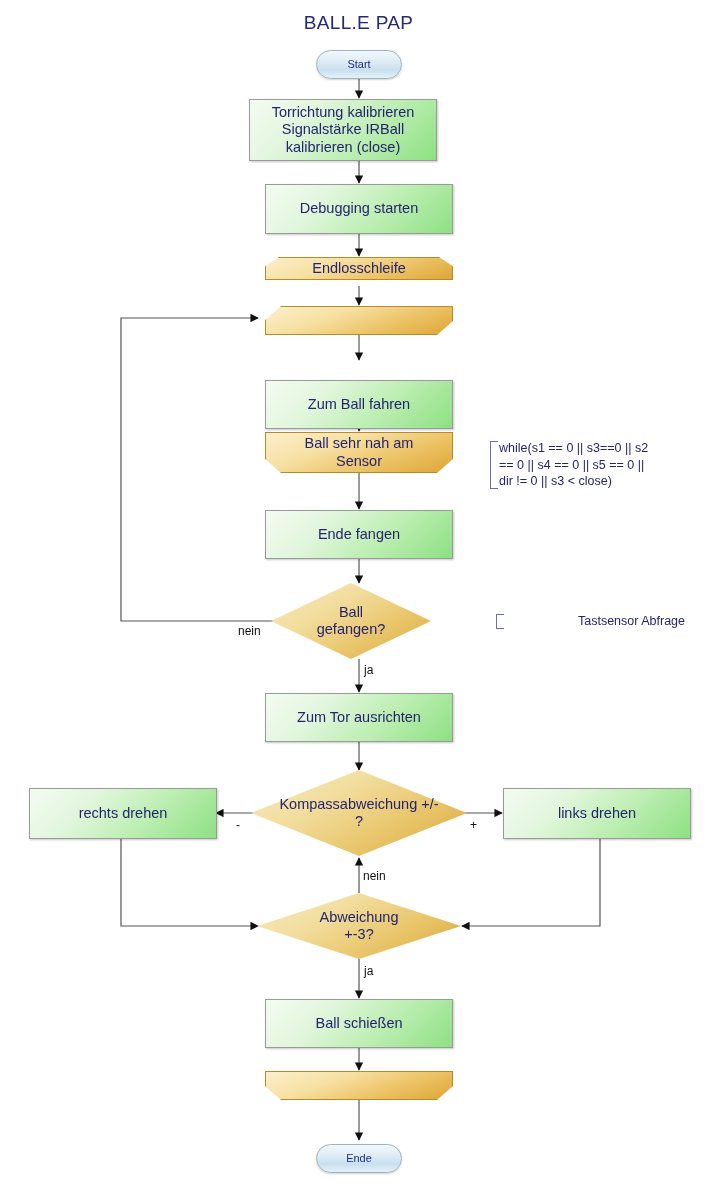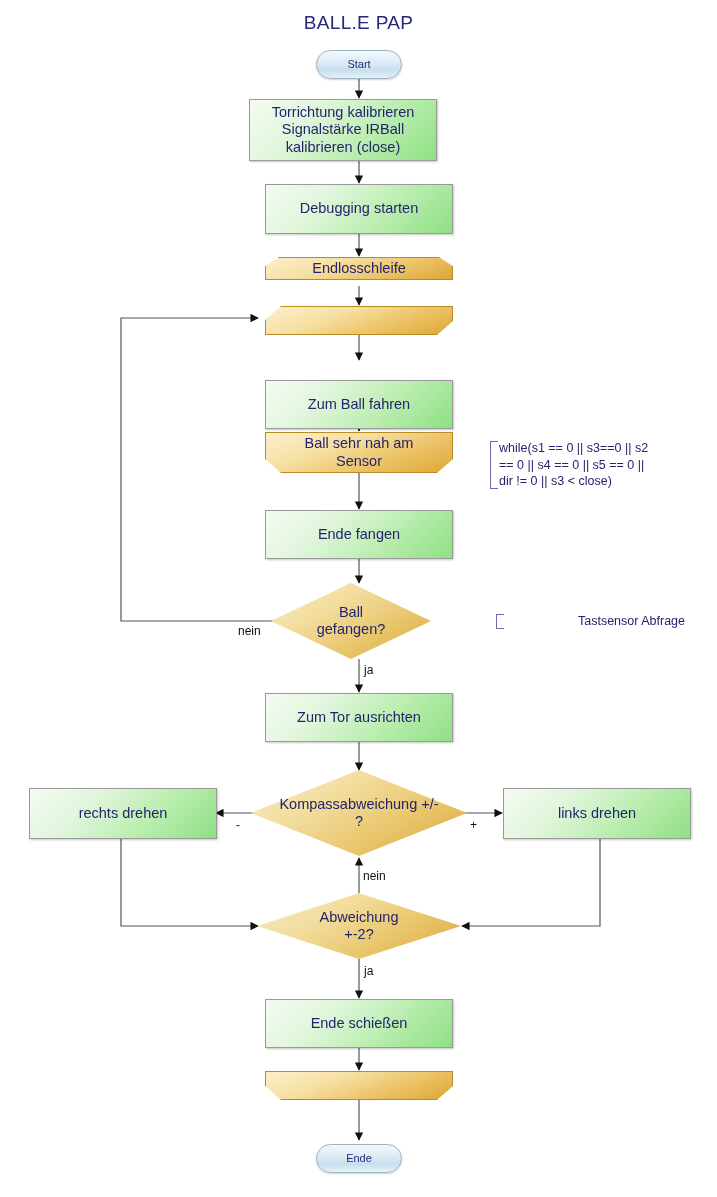--- a/index.html
+++ b/index.html
@@ -239,25 +239,25 @@
 ?</span>
   </div>
 
   <div class="node process" style="left:503px; top:788px; width:188px; height:51px;">
     <span>links drehen</span>
   </div>
 
   <div class="node decision" style="left:257px; top:893px; width:204px; height:66px;">
     <div class="dia-shape"></div>
     <span class="dia-label" style="white-space:pre-line;">Abweichung
-+-2?</span>
++-3?</span>
   </div>
 
   <div class="node process" style="left:265px; top:999px; width:188px; height:49px;">
-    <span>Ende schießen</span>
+    <span>Ball schießen</span>
   </div>
 
   <div class="node loop loop-end" style="left:265px; top:1071px; width:188px; height:29px;">
     <span></span>
   </div>
 
   <div class="node terminator" style="left:316px; top:1144px; width:86px; height:29px;">
     <span>Ende</span>
   </div>
 

